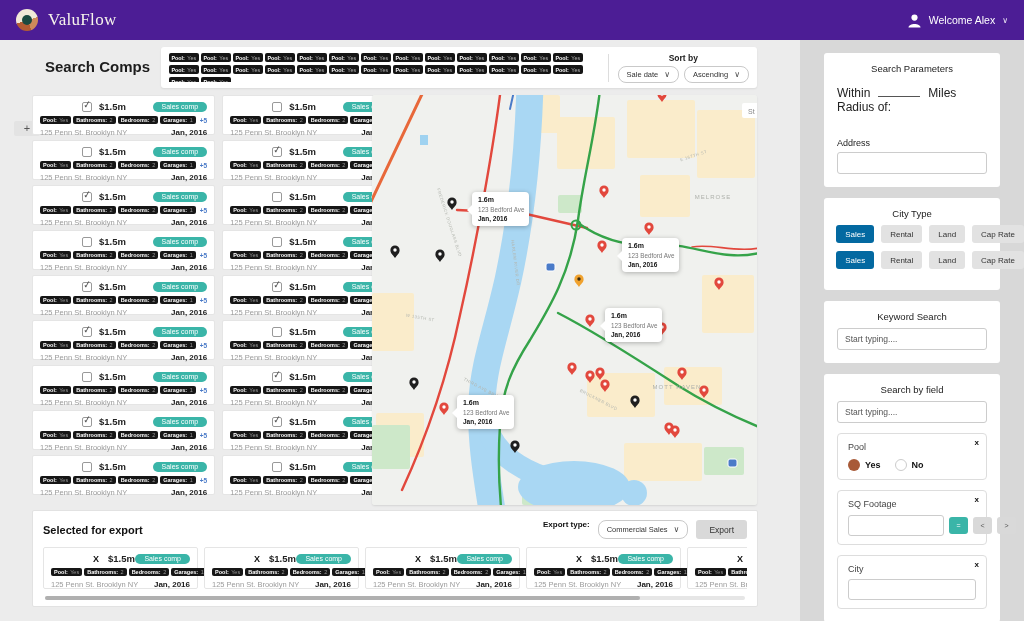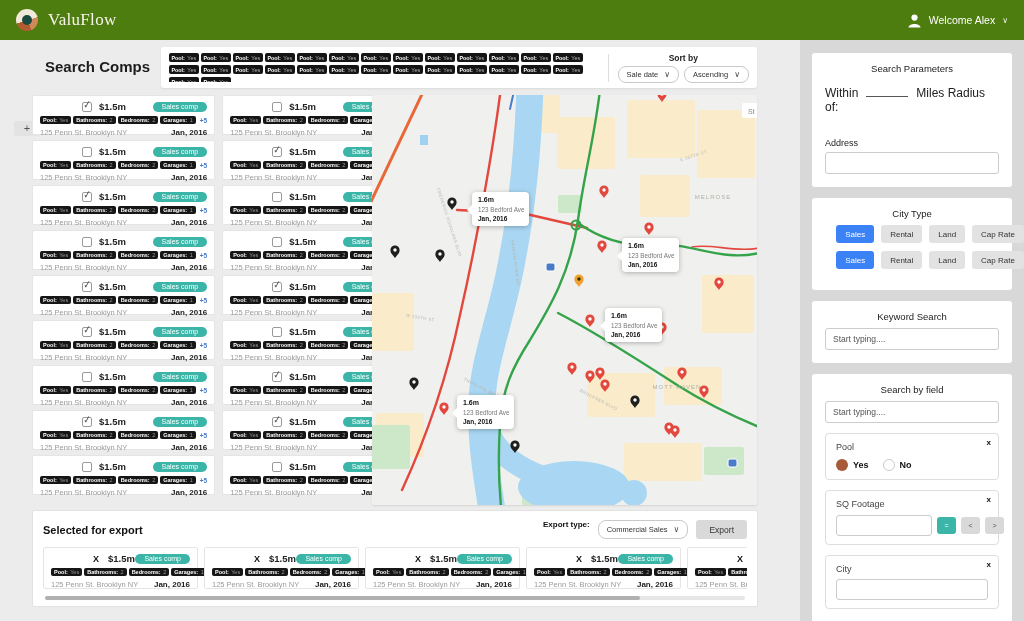--- a/index.html
+++ b/index.html
@@ -1,20 +1,20 @@
 <!DOCTYPE html>
 <html><head>
 <meta charset="utf-8">
 <style>
   * { margin:0; padding:0; box-sizing:border-box; }
   html,body { width:1024px; height:621px; overflow:hidden; }
   body { font-family:"Liberation Sans", sans-serif; background:#ececec; position:relative; }
 
   
-  .topbar { position:absolute; left:0; top:0; width:1024px; height:40px; background:#4d7c0f;
+  .topbar { position:absolute; left:0; top:0; width:1024px; height:40px; background:#4c1d95;
             display:flex; align-items:center; padding:0 16px; z-index:20; }
   .logo { width:22px; height:22px; border-radius:50%; margin-right:10px; position:relative;
           background:conic-gradient(from -40deg, #f2e9d8 0 115deg, #cf8a5a 115deg 195deg, #b35c33 195deg 290deg, #f2e9d8 290deg 360deg); }
   .logo::after { content:""; position:absolute; left:6px; top:6px; width:10px; height:10px; border-radius:50%; background:#1b4a40; }
   .brand { font-family:"Liberation Serif", serif; font-size:17px; color:#f7f4ec; letter-spacing:.3px; }
   .nav { position:absolute; left:300px; top:0; height:40px; display:flex; align-items:center; gap:34px; }
   .nav-item { font-size:10.5px; color:rgba(255,255,255,.68); cursor:pointer; white-space:nowrap; }
   .nav-item.active { color:#fff; font-weight:bold; }
   .top-right { margin-left:auto; display:flex; align-items:center; gap:18px; }
   .new-job { background:#fff; color:#17443b; font-size:10.5px; font-weight:bold; border:none;
@@ -67,33 +67,33 @@
   .map svg { position:absolute; left:0; top:0; }
   .popup { position:absolute; width:57px; background:#fff; border-radius:4px; padding:4px 6px;
            box-shadow:0 1px 5px rgba(0,0,0,.28); z-index:6; }
   .popup::before { content:""; position:absolute; left:-5px; top:13px; border-top:5px solid transparent;
                    border-bottom:5px solid transparent; border-right:5px solid #fff; }
   .p-price { font-size:7px; font-weight:bold; color:#111; margin-bottom:2.5px; }
   .p-addr { font-size:6.3px; color:#777; margin-bottom:2.5px; white-space:nowrap; }
   .p-date { font-size:6.5px; font-weight:bold; color:#111; }
 
   
-  .sidebar { position:absolute; left:800px; top:40px; width:224px; height:581px; background:#d8d8d8; padding:13px 12px; }
+  .sidebar { position:absolute; left:800px; top:40px; width:224px; height:581px; background:#d8d8d8; padding:13px 24px; }
   .side-card { background:#fff; border-radius:3px; padding:10px 13px 13px; margin-bottom:11px; }
   .side-title { text-align:center; font-size:9.5px; color:#222; margin-bottom:6px; }
   .within-row { font-size:12px; color:#222; margin:12px 0 24px; }
   .blank { display:inline-block; width:42px; border-bottom:1px solid #555; margin:0 8px; height:9px; cursor:text; }
   .field-label { font-size:9px; color:#222; margin-bottom:4px; }
   .tinput { width:100%; height:22px; border:1px solid #ccc; border-radius:3px; font-size:8.5px;
             padding:0 7px; color:#333; font-family:"Liberation Sans", sans-serif; }
   .tinput::placeholder { color:#555; }
   .ct-row { display:flex; gap:7px; justify-content:center; margin-bottom:8px; }
   .ct-btn { font-size:8px; color:#333; background:#e2e2e2; border-radius:3px; padding:4.5px 9px;
             cursor:pointer; white-space:nowrap; }
-  .ct-btn.active { background:#3b82f6; color:#fff;margin-left:36px; }
+  .ct-btn.active { background:#0369a1; color:#fff;margin-left:36px; }
   .sub-card { border:1px solid #ddd; border-radius:4px; padding:8px 10px; margin-top:10px; position:relative; }
   .sub-x { position:absolute; top:4px; right:7px; font-size:8px; font-weight:bold; color:#111; cursor:pointer; }
   .sub-label { font-size:9px; color:#444; }
   .radio-row { display:flex; align-items:center; margin-top:7px; }
   .radio { width:12px; height:12px; border-radius:50%; margin-right:5px; cursor:pointer; }
   .radio.sel { background:#a85a38; }
   .radio.unsel { background:#fff; border:1px solid #ccc; }
   .radio-lab { font-size:9px; font-weight:bold; color:#111; margin-right:14px; }
   .sqf-row { display:flex; align-items:center; gap:5px; margin-top:6px; }
   .sqf-input { width:96px; height:21px; border:1px solid #ccc; border-radius:3px; }

